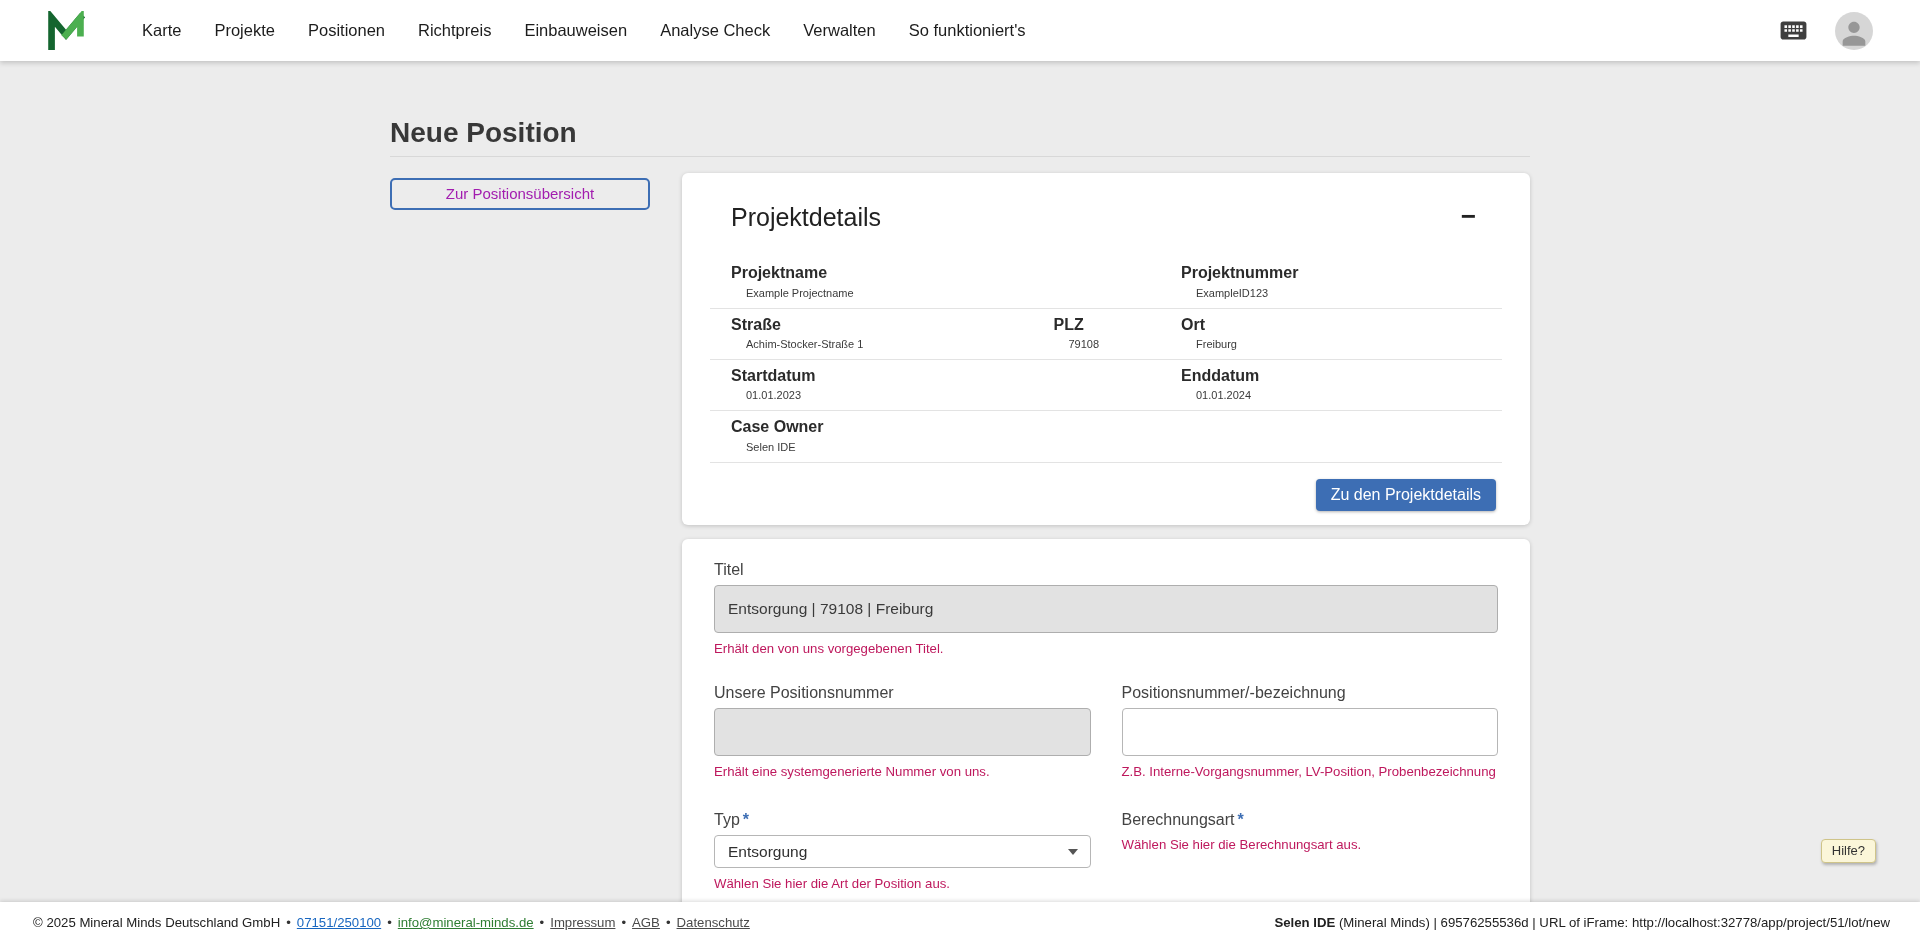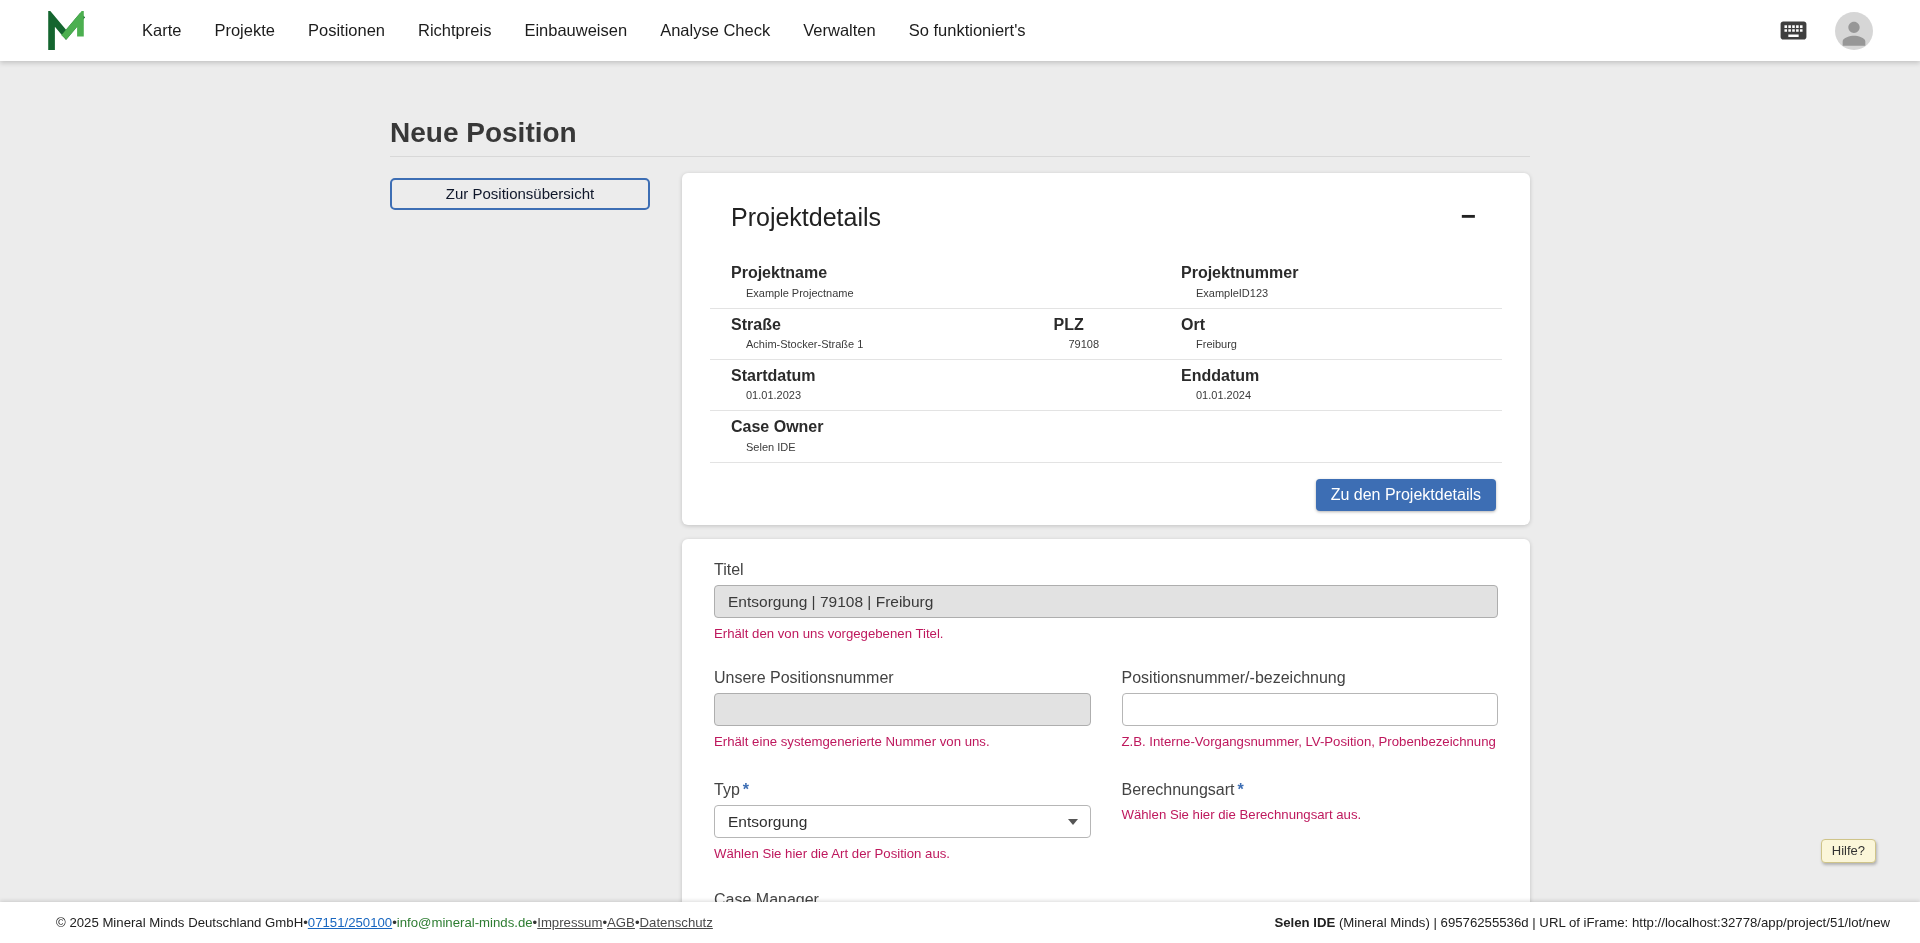--- a/index.html
+++ b/index.html
@@ -55,21 +55,21 @@
   .left-col { width: 260px; flex: none; }
   .right-col { flex: 1; }
 
   .outlined-btn {
     margin-top: 5px;
     width: 100%;
     height: 32px;
     background: transparent;
     border: 2px solid #3d6eb4;
     border-radius: 5px;
-    color: #0f172a;
+    color: #a21caf;
     font-family: inherit;
     font-size: 15px;
     cursor: pointer;
   }
 
   
   .card {
     background: #ffffff;
     border-radius: 6px;
     box-shadow: 0 1px 4px rgba(0,0,0,0.18);
@@ -124,21 +124,21 @@
     display: block;
     font-size: 16px;
     font-weight: 500;
     color: #434343;
     line-height: 1.15;
     margin-bottom: 6px;
   }
   .req { color: #3d6eb4; margin-left: 3px; font-weight: 700; }
   .text-input {
     width: 100%;
-    height: 33px;
+    height: 48px;
     border: 1px solid #b6b6b6;
     border-radius: 4px;
     padding: 0 13px;
     font-family: inherit;
     font-size: 15.5px;
     color: #2f2f2f;
     background: #ffffff;
   }
   .text-input:disabled { background: #e2e2e2; color: #3a3a3a; border-color: #aeaeae; }
   .helper { margin-top: 8px; font-size: 13.2px; color: #be185d; line-height: 1.25; }
@@ -188,25 +188,25 @@
     background: #ffffff;
     box-shadow: 0 -1px 4px rgba(0,0,0,0.15);
     display: flex;
     align-items: center;
     justify-content: space-between;
     padding: 0 30px 0 33px;
     font-size: 13.2px;
     z-index: 20;
     color: #212121;
   }
-  .footer-left { display: flex; align-items: center; white-space: nowrap; margin-left: 23px; }
+  .footer-left { display: flex; align-items: center; gap: 6px; white-space: nowrap; }
   .footer-left .sep { color: #333; }
   .footer a { cursor: pointer; }
   .link-phone { color: #1967c0; text-decoration: underline; }
-  .link-email { color: #2e7d32; }
+  .link-email { color: #2e7d32; text-decoration: underline; }
   .link-plain { color: #4a4a4a; text-decoration: underline; }
   .footer-right { white-space: nowrap; }
   .footer-right .bold { font-weight: 700; }
 </style>
 </head>
 <body>
 
 <header class="topbar">
   <div class="logo">
     <svg width="40" height="40" viewBox="0 0 36 36">

